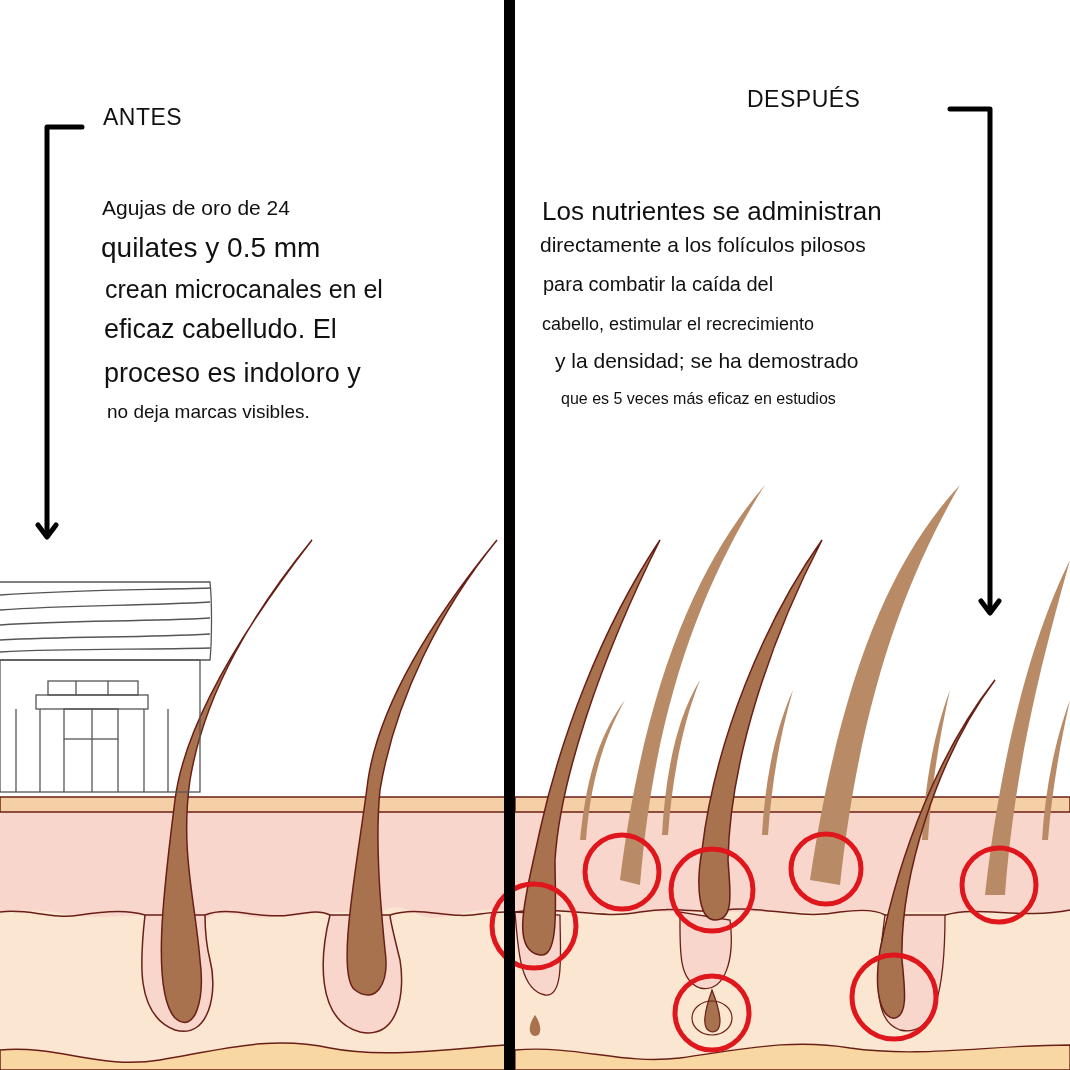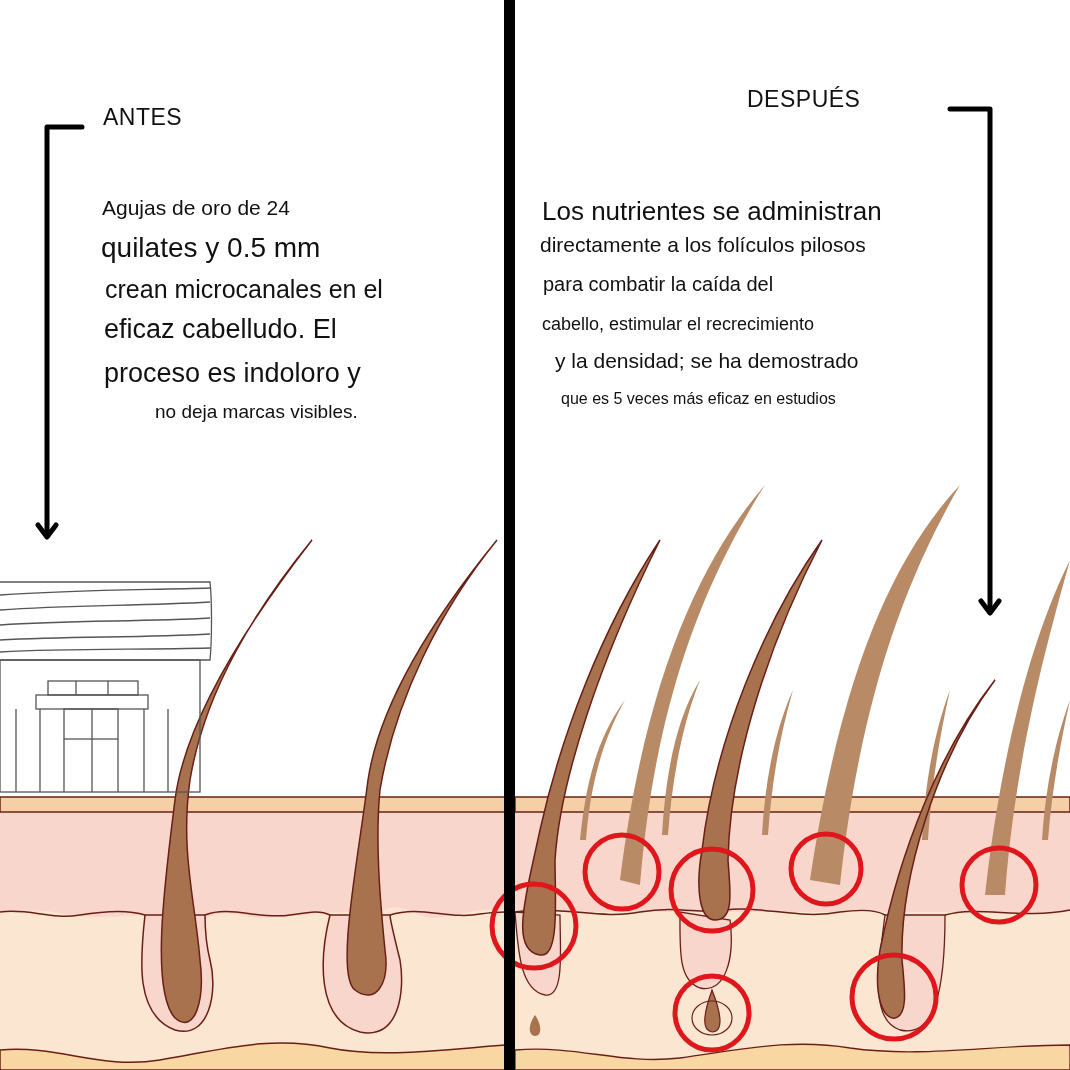--- a/index.html
+++ b/index.html
@@ -107,21 +107,21 @@
     <path d="M981 601 L990 613 L999 601"></path>
   </g>
 </svg>
 
 <div class="abs title" style="left:103px;top:104px;">ANTES</div>
 <div class="line" style="left:102px;top:196px;font-size:21px;">Agujas de oro de 24</div>
 <div class="line" style="left:101px;top:232px;font-size:28px;">quilates y 0.5 mm</div>
 <div class="line" style="left:105px;top:275px;font-size:25px;">crean microcanales en el</div>
 <div class="line" style="left:104px;top:314px;font-size:27px;">eficaz cabelludo. El</div>
 <div class="line" style="left:104px;top:358px;font-size:27px;">proceso es indoloro y</div>
-<div class="line" style="left:107px;top:401px;font-size:19px;margin-left:48px;">no deja marcas visibles.</div>
+<div class="line" style="left:107px;top:401px;font-size:19px;">no deja marcas visibles.</div>
 
 <div class="abs title" style="left:747px;top:86px;">DESPUÉS</div>
 <div class="line" style="left:542px;top:196px;font-size:26px;">Los nutrientes se administran</div>
 <div class="line" style="left:540px;top:233px;font-size:21px;">directamente a los folículos pilosos</div>
 <div class="line" style="left:543px;top:273px;font-size:20px;">para combatir la caída del</div>
 <div class="line" style="left:542px;top:314px;font-size:18px;">cabello, estimular el recrecimiento</div>
 <div class="line" style="left:543px;top:349px;font-size:21px;margin-left:12px;">y la densidad; se ha demostrado</div>
 <div class="line" style="left:545px;top:390px;font-size:16px;margin-left:16px;">que es 5 veces más eficaz en estudios</div>
 
 </body></html>

